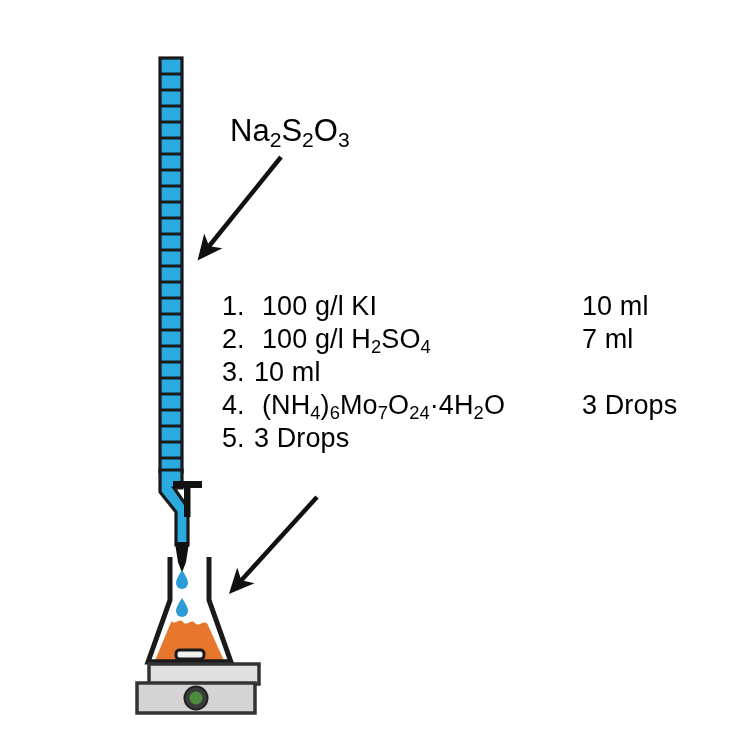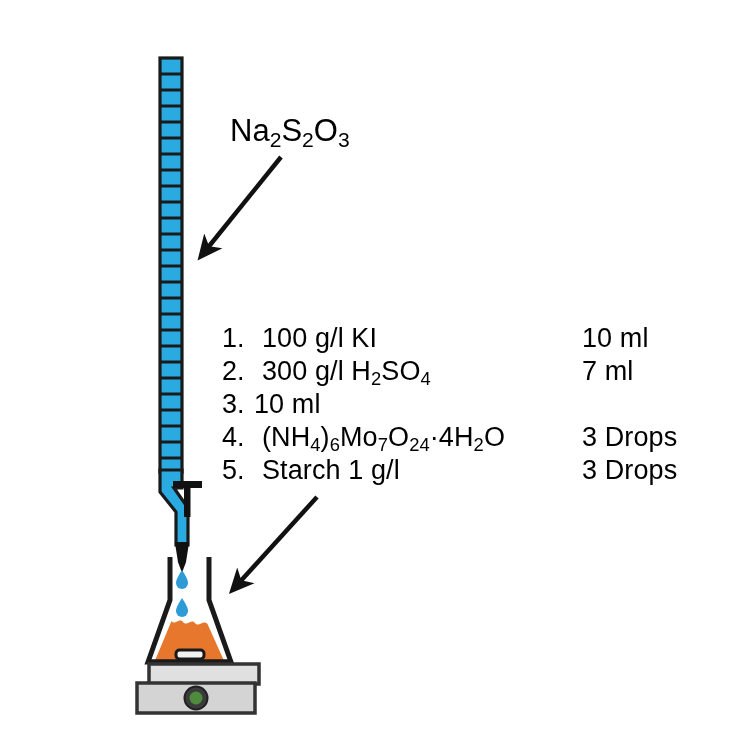--- a/index.html
+++ b/index.html
@@ -45,21 +45,20 @@
     flex: 0 0 32px;
   }
   .reagent-name {
     width: 320px;
     flex: 0 0 320px;
     white-space: nowrap;
     margin-left: 8px;
   }
   .reagent-amount {
     white-space: nowrap;
-    margin-top: 32px;
   }
   .formula-label {
     position: absolute;
     left: 230px;
     top: 113px;
     font-size: 31px;
     color: #000000;
     white-space: nowrap;
   }
   sub {
@@ -166,32 +165,31 @@
   </div>
 
   <div class="reagent-list">
     <div class="reagent-row">
       <span class="reagent-index">1.</span>
       <span class="reagent-name"><span>100 g/l KI</span></span>
       <span class="reagent-amount">10 ml</span>
     </div>
     <div class="reagent-row">
       <span class="reagent-index">2.</span>
-      <span class="reagent-name"><span>300 g/l  H</span><sub>2</sub><span>SO</span><sub>4</sub></span>
+      <span class="reagent-name"><span>100 g/l  H</span><sub>2</sub><span>SO</span><sub>4</sub></span>
       <span class="reagent-amount">7 ml</span>
     </div>
     <div class="reagent-row">
       <span class="reagent-index">3.</span>
       <span class="reagent-amount">10 ml</span>
     </div>
     <div class="reagent-row">
       <span class="reagent-index">4.</span>
       <span class="reagent-name"><span>(NH</span><sub>4</sub><span>)</span><sub>6</sub><span>Mo</span><sub>7</sub><span>O</span><sub>24</sub><span>·4H</span><sub>2</sub><span>O</span></span>
       <span class="reagent-amount">3 Drops</span>
     </div>
     <div class="reagent-row">
       <span class="reagent-index">5.</span>
-      <span class="reagent-name"><span>Starch 1 g/l</span></span>
       <span class="reagent-amount">3 Drops</span>
     </div>
   </div>
 
 </div>
 
 </body></html>

